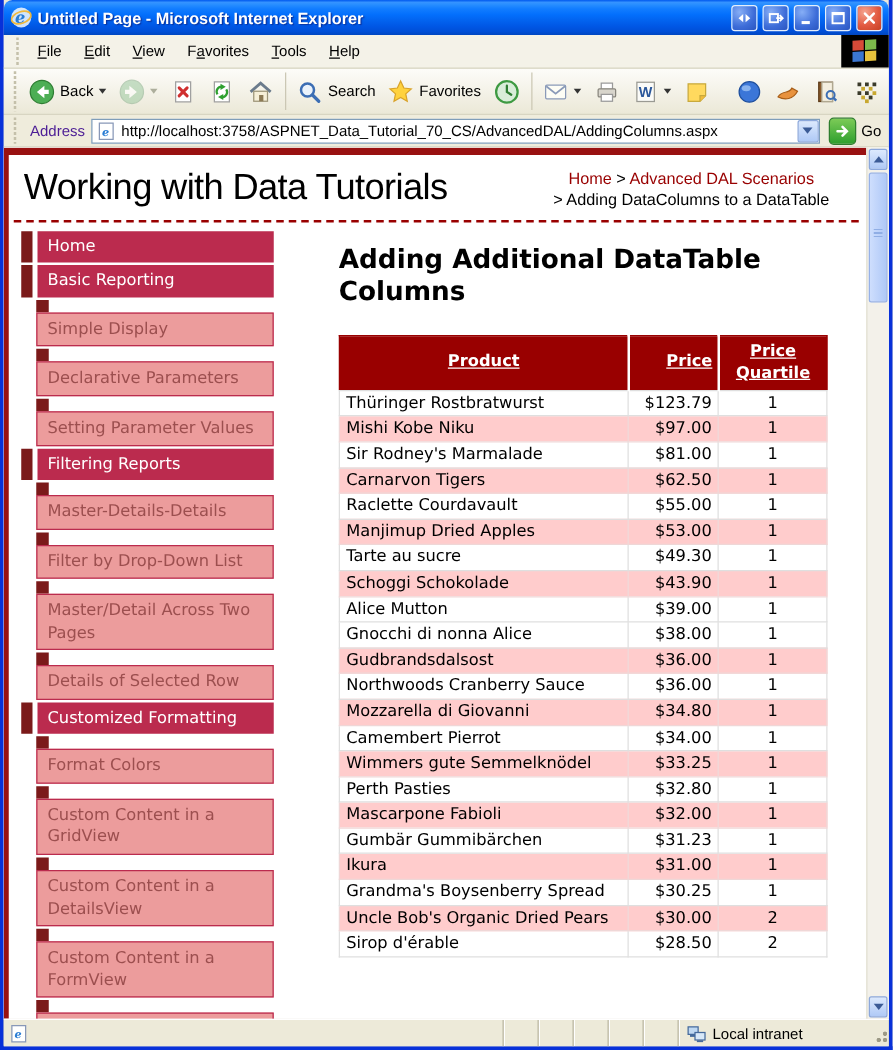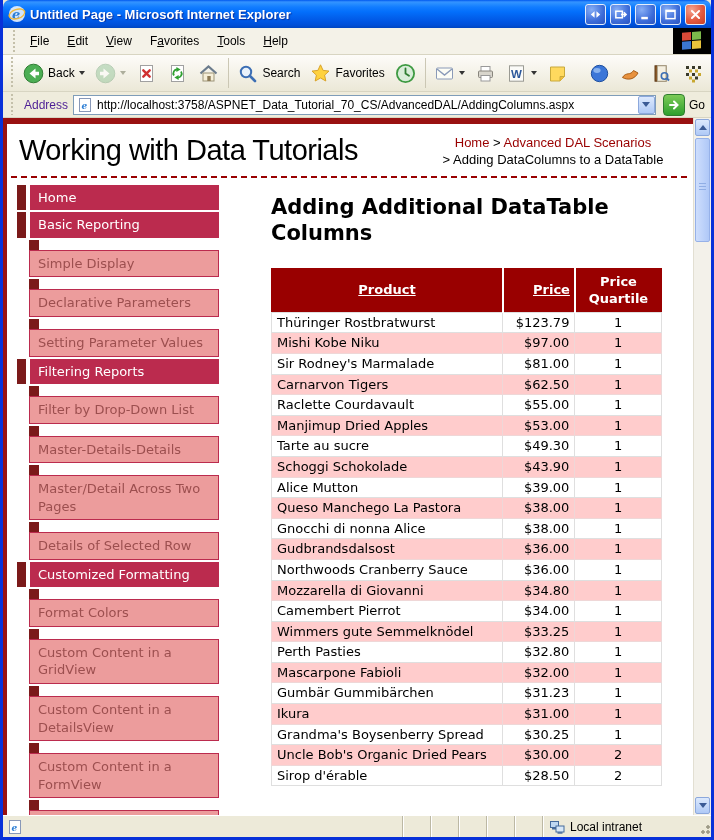--- a/index.html
+++ b/index.html
@@ -354,25 +354,25 @@
               <span class="rail"></span>
               <a>Setting Parameter Values</a>
             </div>
             <div class="nav-item top">
               <span class="rail"></span>
               <span class="gap"></span>
               <a>Filtering Reports</a>
             </div>
             <div class="nav-item sub">
               <span class="rail"></span>
+              <a>Master-Details-Details</a>
+            </div>
+            <div class="nav-item sub">
+              <span class="rail"></span>
               <a>Filter by Drop-Down List</a>
-            </div>
-            <div class="nav-item sub">
-              <span class="rail"></span>
-              <a>Master-Details-Details</a>
             </div>
             <div class="nav-item sub">
               <span class="rail"></span>
               <a>Master/Detail Across Two Pages</a>
             </div>
             <div class="nav-item sub">
               <span class="rail"></span>
               <a>Details of Selected Row</a>
             </div>
             <div class="nav-item top">
@@ -401,21 +401,21 @@
               <a>Summary Data in Footer</a>
             </div>
           </nav>
         <div class="main">
           <h2>Adding Additional DataTable Columns</h2>
           <table class="data-table">
             <thead>
                 <tr id="table-head-row">
                   <th class="c0"><a style="text-decoration: underline;">Product</a></th>
                   <th class="c1"><a style="text-decoration: underline;">Price</a></th>
-                  <th class="c2"><a style="">Price Quartile</a></th>
+                  <th class="c2"><a style="text-decoration: underline;">Price Quartile</a></th>
                 </tr>
               </thead>
             <tbody id="table-body">
                 <tr>
                   <td class="c0">Thüringer Rostbratwurst</td>
                   <td class="c1">$123.79</td>
                   <td class="c2">1</td>
                 </tr>
                 <tr class="alt">
                   <td class="c0">Mishi Kobe Niku</td>
@@ -448,25 +448,20 @@
                   <td class="c2">1</td>
                 </tr>
                 <tr class="alt">
                   <td class="c0">Schoggi Schokolade</td>
                   <td class="c1">$43.90</td>
                   <td class="c2">1</td>
                 </tr>
                 <tr>
                   <td class="c0">Alice Mutton</td>
                   <td class="c1">$39.00</td>
-                  <td class="c2">1</td>
-                </tr>
-                <tr class="alt">
-                  <td class="c0">Queso Manchego La Pastora</td>
-                  <td class="c1">$38.00</td>
                   <td class="c2">1</td>
                 </tr>
                 <tr>
                   <td class="c0">Gnocchi di nonna Alice</td>
                   <td class="c1">$38.00</td>
                   <td class="c2">1</td>
                 </tr>
                 <tr class="alt">
                   <td class="c0">Gudbrandsdalsost</td>
                   <td class="c1">$36.00</td>

